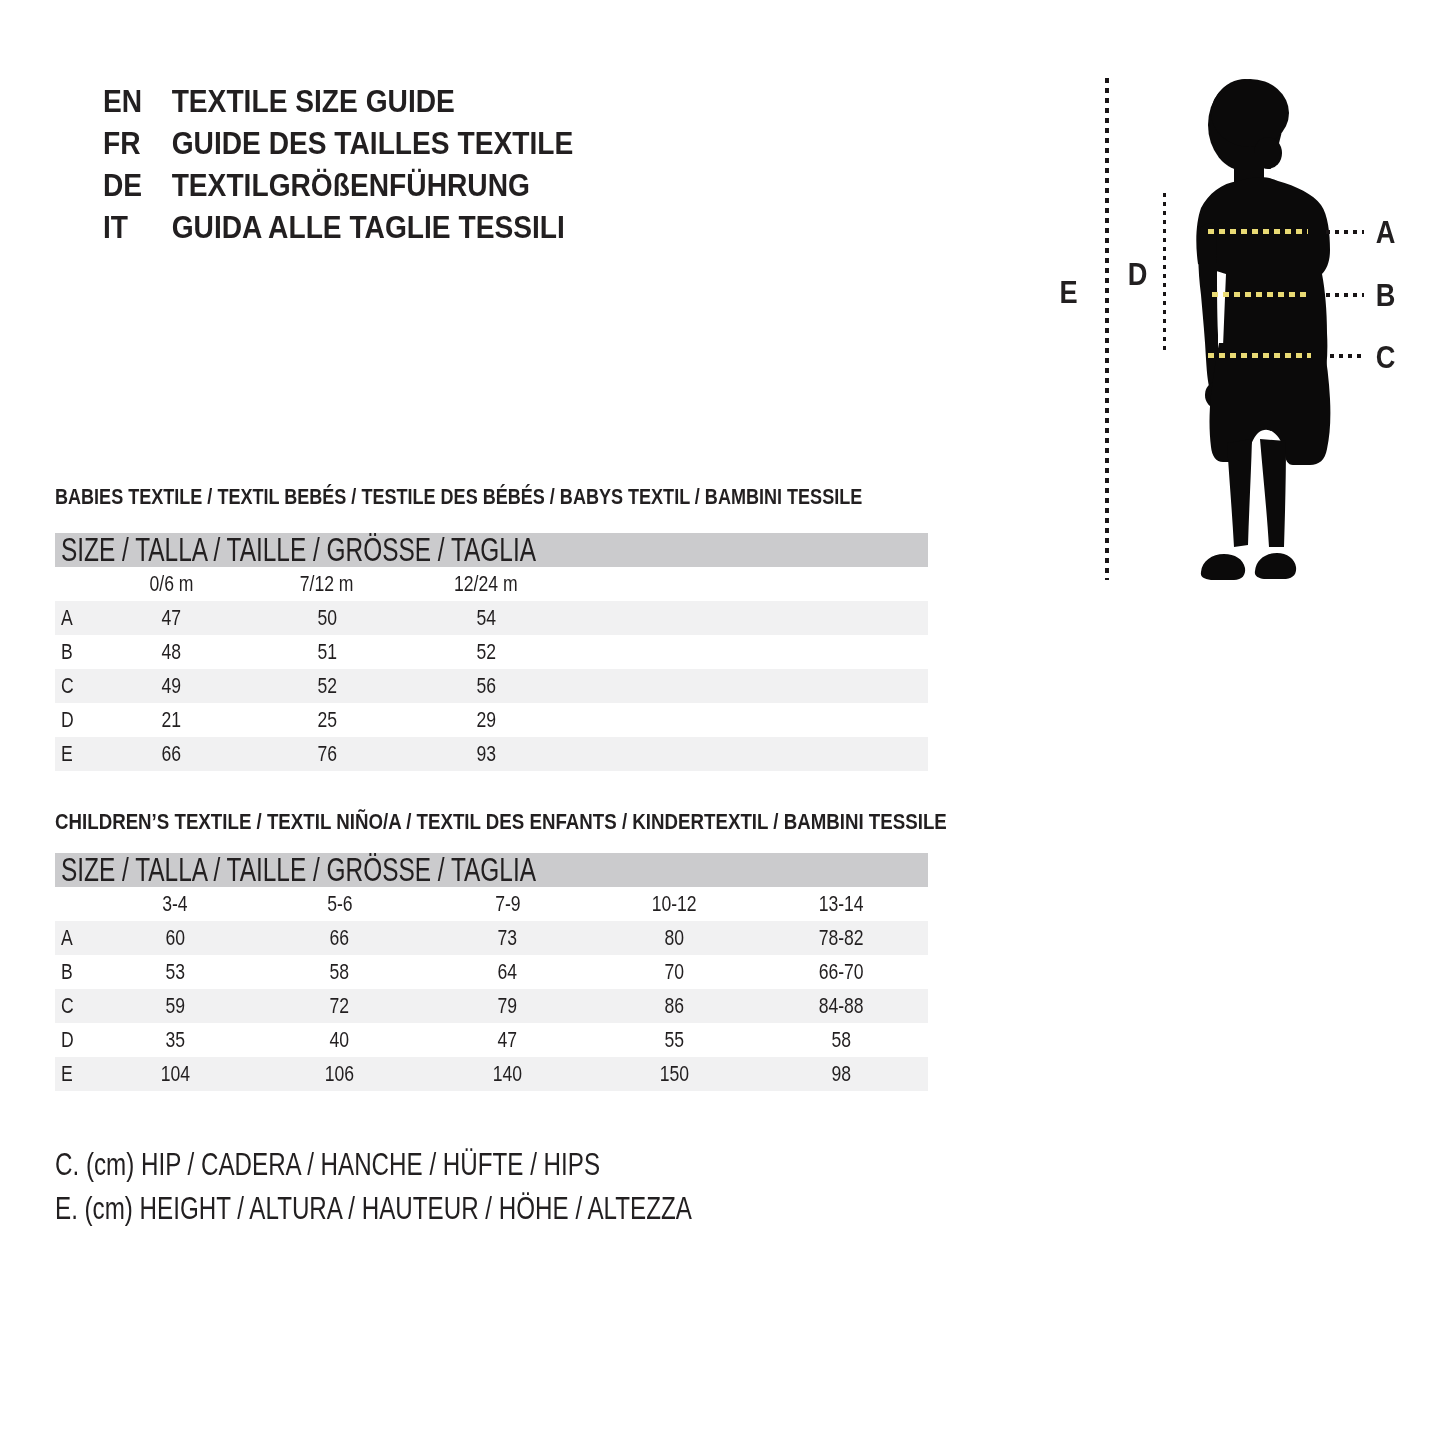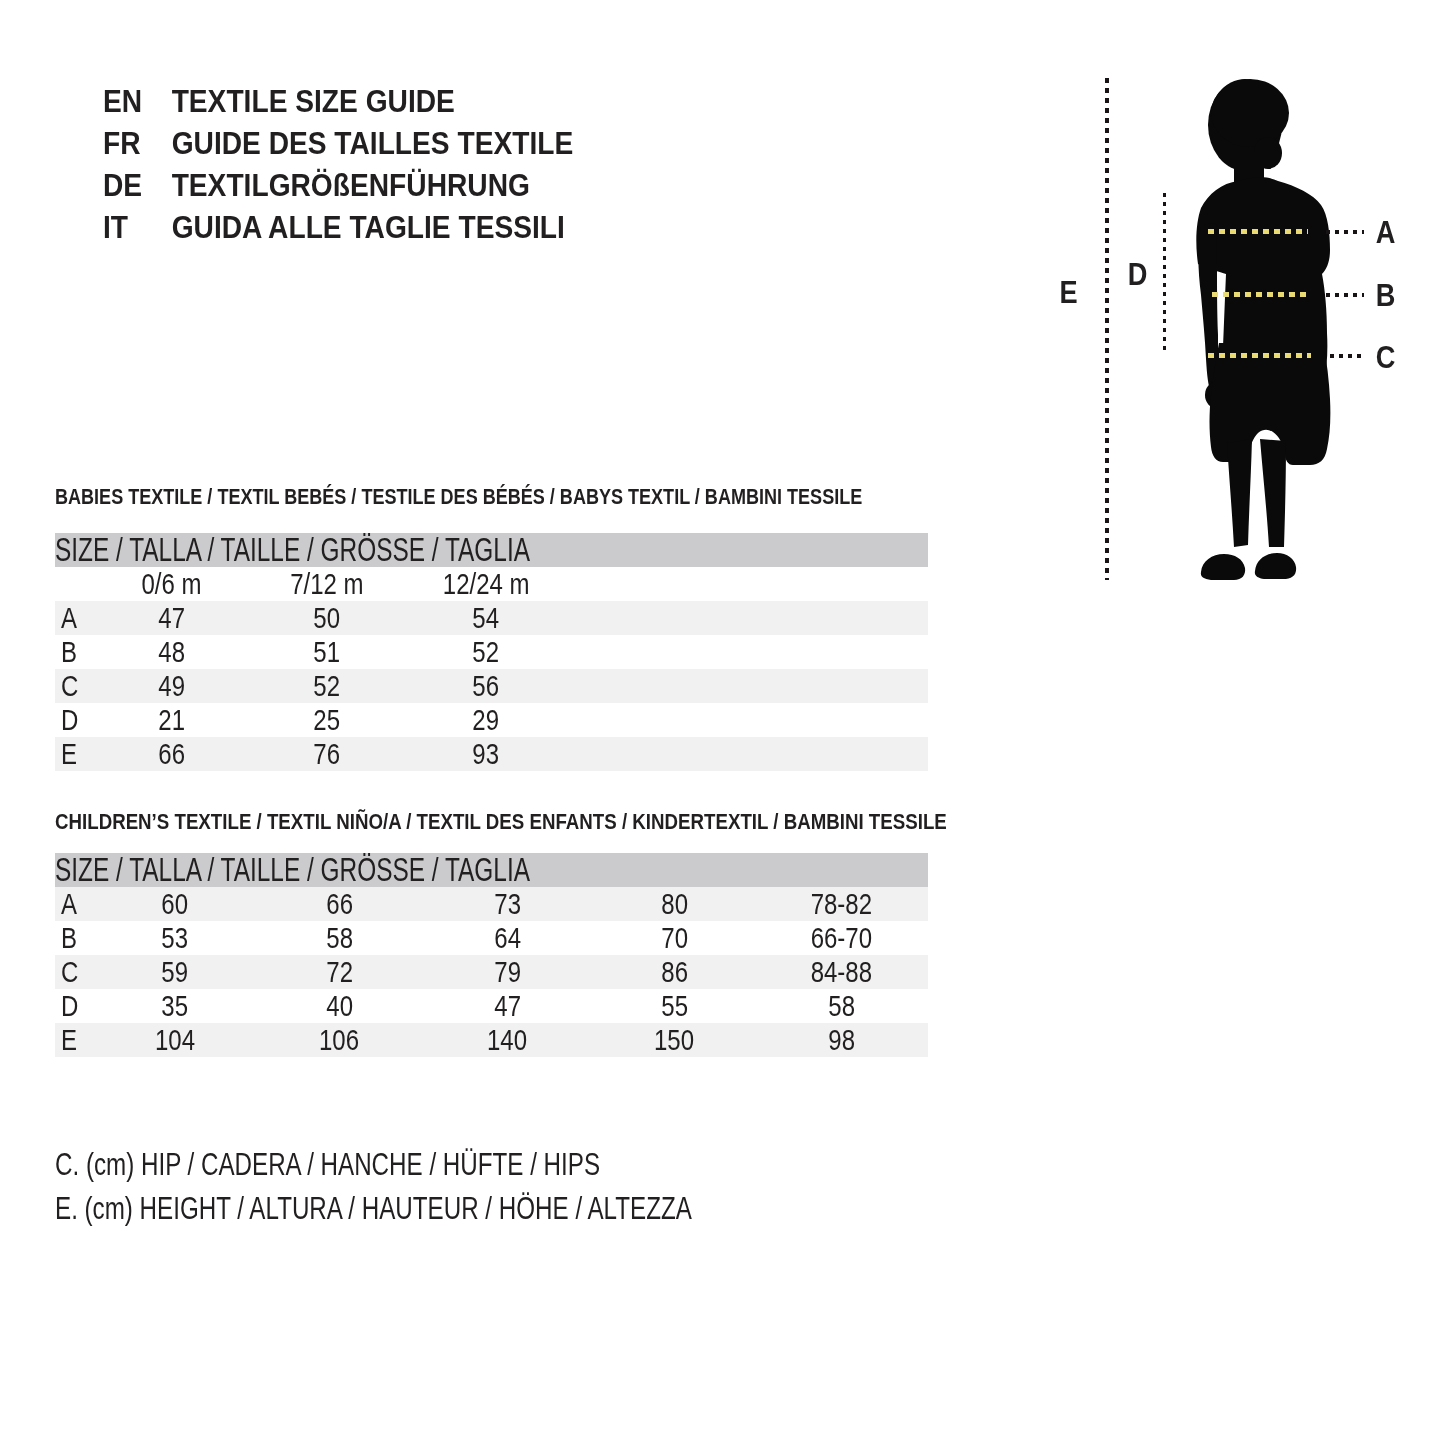--- a/index.html
+++ b/index.html
@@ -15,23 +15,23 @@
   
   .lang-block{left:55px;top:80px;font-weight:bold;font-size:32px;line-height:42px;margin-left:48px;}
   .lang-row{white-space:nowrap;}
   .lang-row .code{display:inline-block;width:78px;}
 
   
   .sec-title{font-weight:bold;font-size:22px;line-height:34px;}
 
   
   .size-table{width:873px;}
-  .size-bar{height:34px;display:flex;align-items:center;box-sizing:border-box;}
+  .size-bar{height:34px;display:flex;align-items:center;padding-left:6px;box-sizing:border-box;}
   .size-bar .cl{transform:scaleX(.74);font-size:33px;font-weight:500;}
-  .trow{display:grid;height:34px;align-items:center;font-size:30px;}
+  .trow{display:grid;height:34px;align-items:center;font-size:22px;}
   .babies-grid{grid-template-columns:40px 153px 158px 160px 1fr;}
   .children-grid{grid-template-columns:40px 160px 169px 167px 167px 167px;}
   .trow > div{text-align:center;}
   .trow > .rlab{text-align:left;padding-left:6px;}
   .stripe{background:#f1f1f2;}
 
   
   .legend{left:55px;top:1143px;font-size:31px;line-height:44px;}
 
   
@@ -167,20 +167,28 @@
 </div>
 
 <div class="abs sec-title" style="left:55px;top:805px;">
   <span class="cl" style="transform:scaleX(.85)">CHILDREN’S TEXTILE / TEXTIL NIÑO/A / TEXTIL DES ENFANTS / KINDERTEXTIL / BAMBINI TESSILE</span>
 </div>
 
 <div class="abs size-table" style="left:55px;top:853px;">
   <div class="size-bar" style="background:#cbcbcd;">
     <span class="cl">SIZE / TALLA / TAILLE / GRÖSSE / TAGLIA</span>
   </div>
+  <div class="trow children-grid">
+    <div class="rlab"></div>
+    <div><span class="cx">3-4</span></div>
+    <div><span class="cx">5-6</span></div>
+    <div><span class="cx">7-9</span></div>
+    <div><span class="cx">10-12</span></div>
+    <div><span class="cx">13-14</span></div>
+  </div>
   <div class="trow children-grid stripe">
     <div class="rlab"><span class="cx" style="transform-origin:0 50%">A</span></div>
     <div><span class="cx">60</span></div>
     <div><span class="cx">66</span></div>
     <div><span class="cx">73</span></div>
     <div><span class="cx">80</span></div>
     <div><span class="cx">78-82</span></div>
   </div>
   <div class="trow children-grid">
     <div class="rlab"><span class="cx" style="transform-origin:0 50%">B</span></div>

